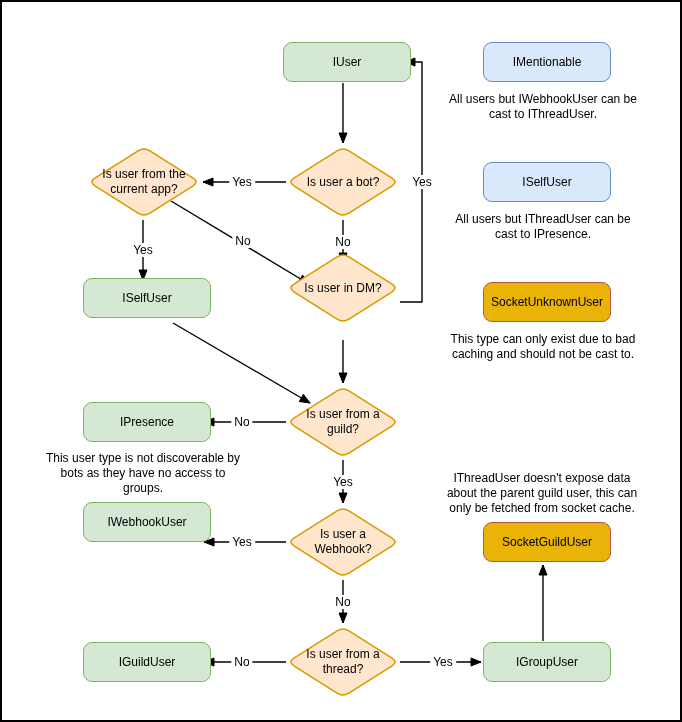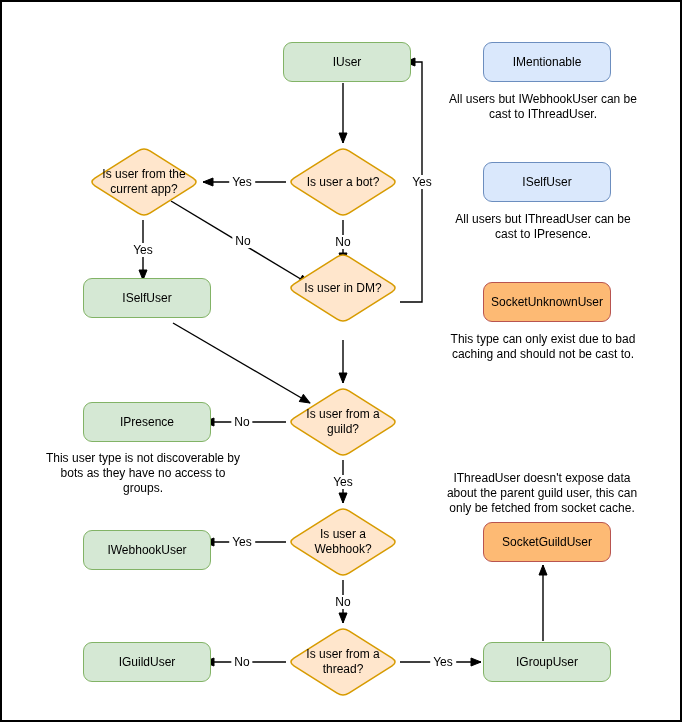--- a/index.html
+++ b/index.html
@@ -9,21 +9,21 @@
     font-family:"Liberation Sans",sans-serif;font-size:12px;color:#000000;
   }
   .wires{position:absolute;left:0;top:0;width:682px;height:722px;}
   .node{
     position:absolute;width:128px;height:40px;box-sizing:border-box;
     border:1.5px solid #000;border-radius:9px;
     display:flex;align-items:center;justify-content:center;text-align:center;
   }
   .node.green{background:#d5e8d4;border-color:#82b366;}
   .node.blue{background:#dae8fc;border-color:#6c8ebf;}
-  .node.red{background:#fdba74;border-color:#b85450;}
+  .node.red{background:#eab308;border-color:#b85450;}
   .decision{position:absolute;width:114px;height:74px;}
   .decision svg{position:absolute;left:0;top:0;width:114px;height:74px;overflow:visible;}
   .dshape{fill:#ffe6cc;stroke:#d79b00;stroke-width:1.5;}
   .dlabel{
     position:absolute;left:0;top:0;right:0;bottom:0;
     display:flex;align-items:center;justify-content:center;
     text-align:center;white-space:pre-line;line-height:15px;
   }
   .elabel{
     position:absolute;transform:translate(-50%,-50%);
@@ -100,21 +100,21 @@
     <div class="dlabel">Is user from a
 thread?</div>
   </div>
 
   <div class="node green" style="left:281px;top:40px">IUser</div>
   <div class="node blue" style="left:481px;top:40px">IMentionable</div>
   <div class="node blue" style="left:481px;top:160px">ISelfUser</div>
   <div class="node red" style="left:481px;top:280px">SocketUnknownUser</div>
   <div class="node green" style="left:81px;top:276px">ISelfUser</div>
   <div class="node green" style="left:81px;top:400px">IPresence</div>
-  <div class="node green" style="left:81px;top:528px">IWebhookUser</div>
+  <div class="node green" style="left:81px;top:500px">IWebhookUser</div>
   <div class="node green" style="left:81px;top:640px">IGuildUser</div>
   <div class="node green" style="left:481px;top:640px">IGroupUser</div>
   <div class="node red" style="left:481px;top:520px">SocketGuildUser</div>
 
   <div class="elabel" style="left:240px;top:180px">Yes</div>
   <div class="elabel" style="left:341px;top:240px">No</div>
   <div class="elabel" style="left:420px;top:180px">Yes</div>
   <div class="elabel" style="left:141px;top:248px">Yes</div>
   <div class="elabel" style="left:241px;top:239px">No</div>
   <div class="elabel" style="left:240px;top:420px">No</div>

